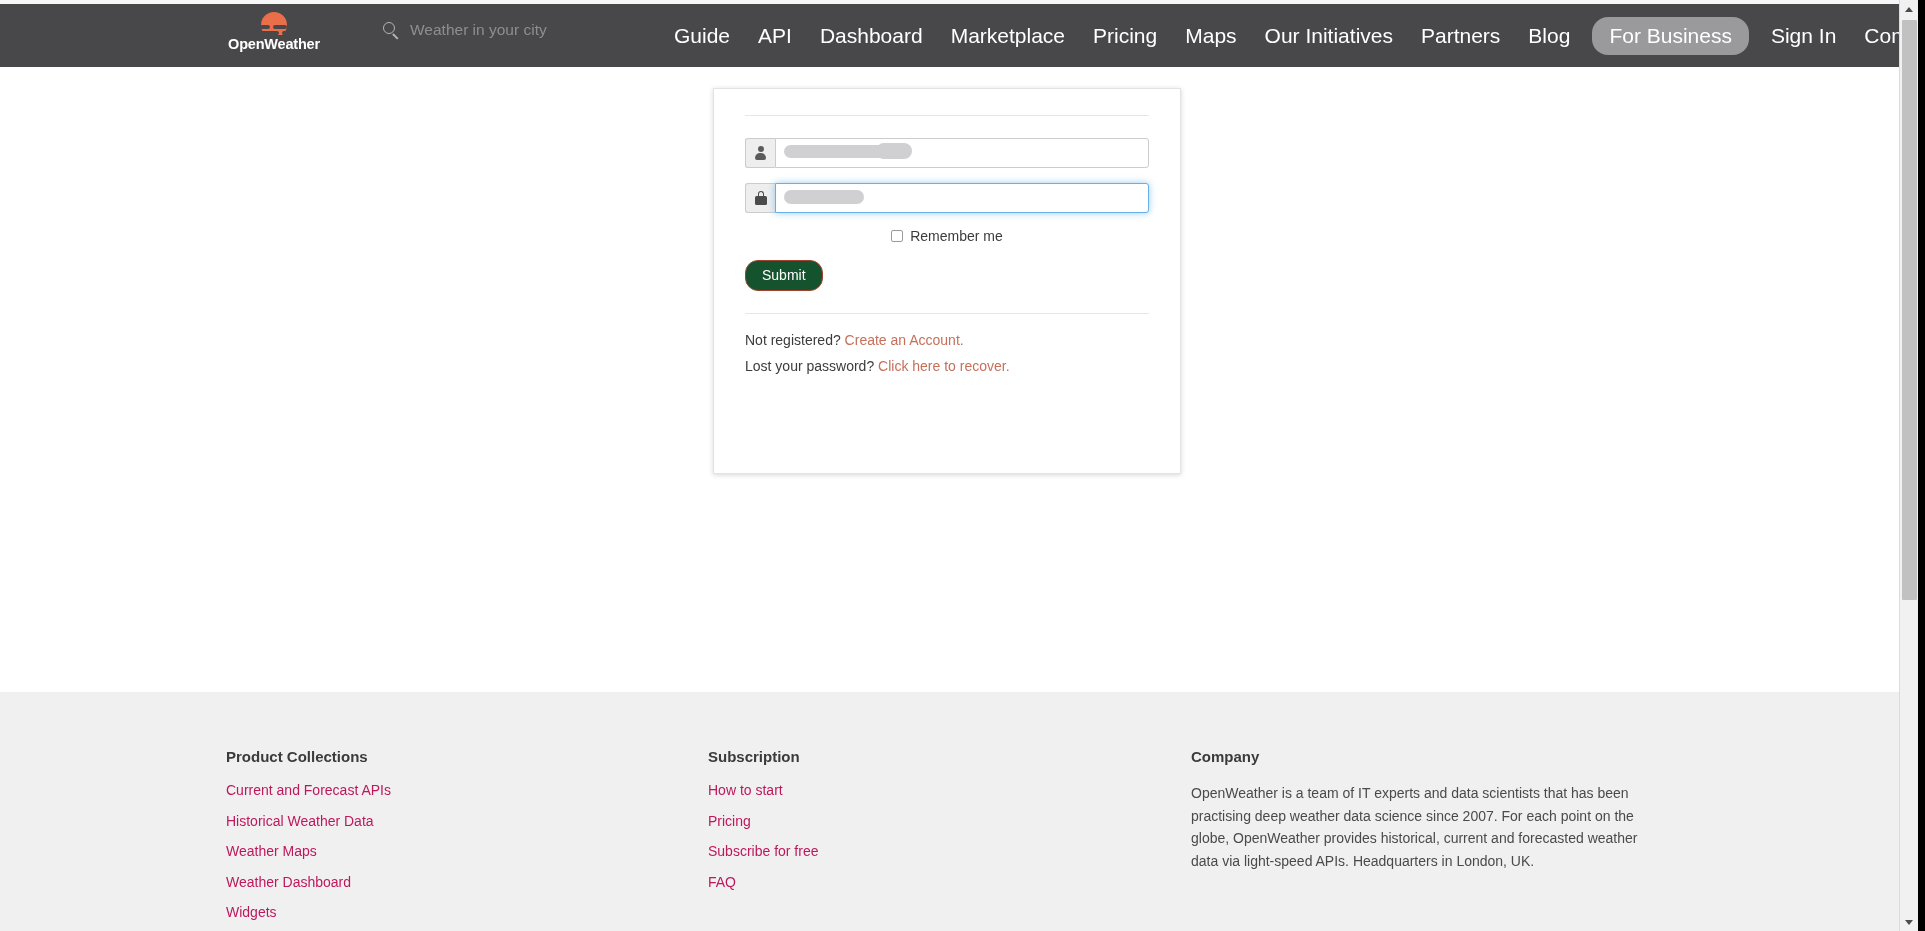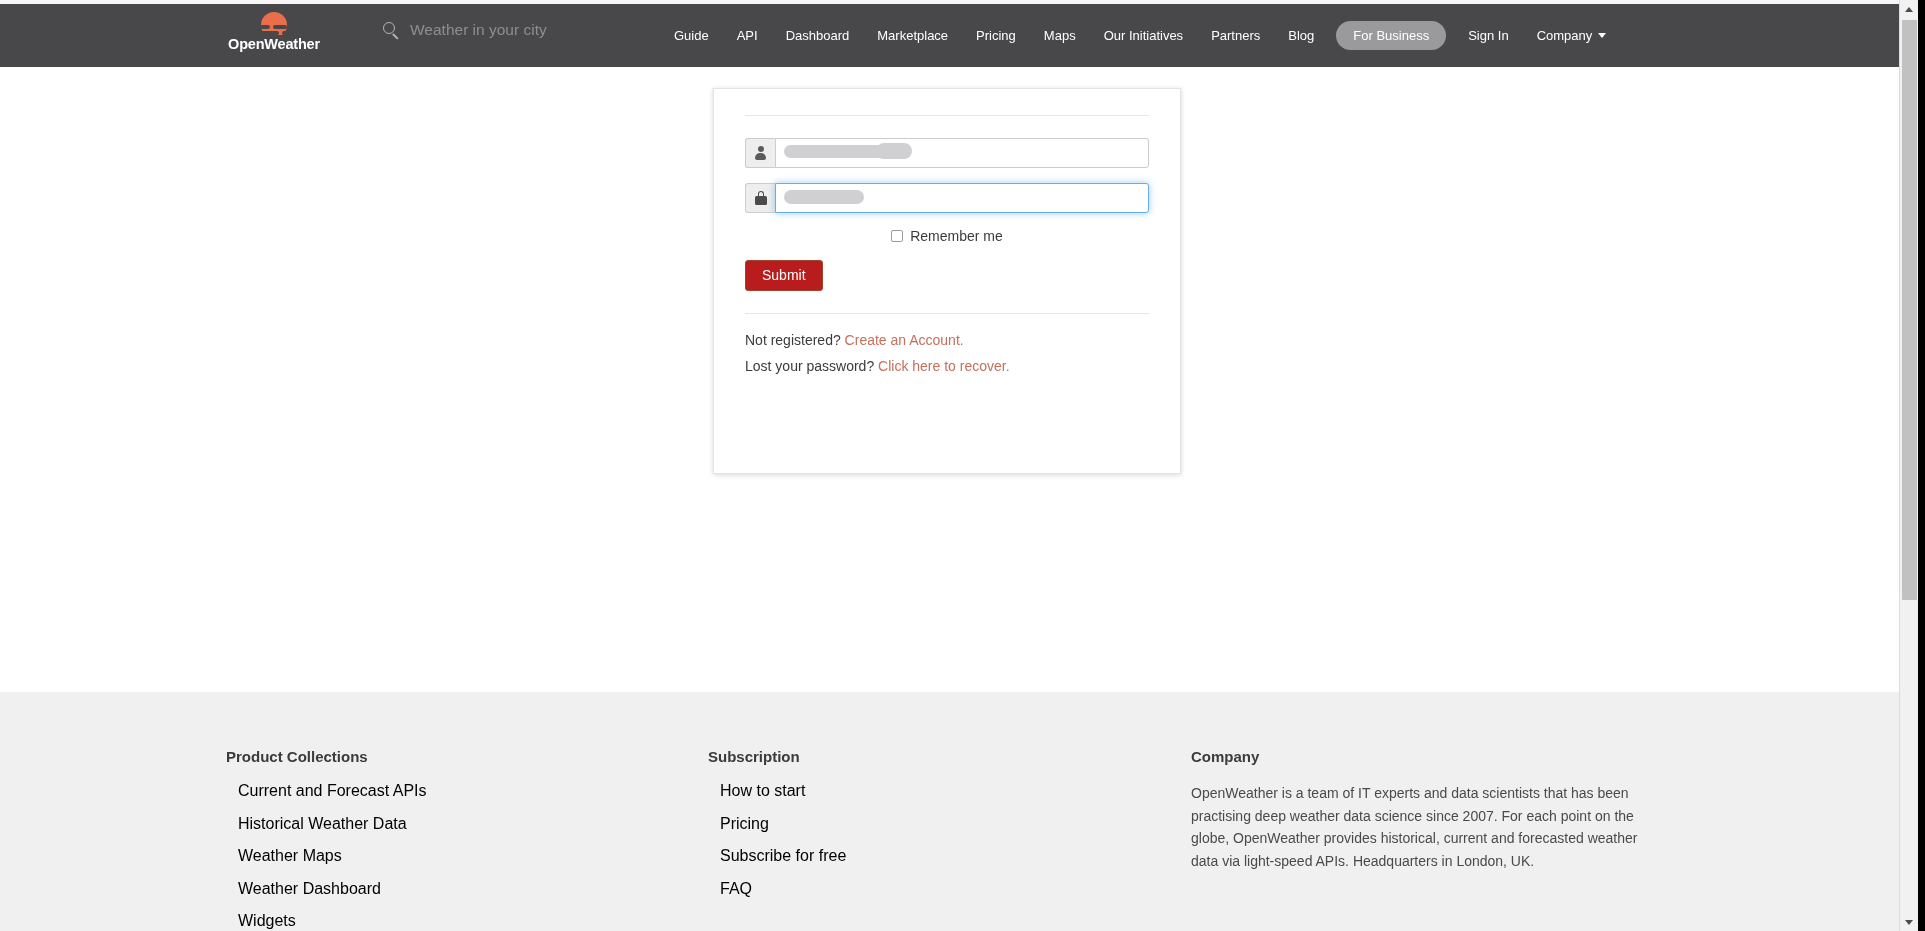--- a/index.html
+++ b/index.html
@@ -132,21 +132,21 @@
     position: absolute;
     left: 660px;
     top: 0;
     height: 63px;
     display: flex;
     align-items: center;
     gap: 0px;
   }
   .nav-item {
     color: #ffffff;
-    font-size: 13px;
+    font-size: 21px;
     padding: 6px 14px;
     white-space: nowrap;
     cursor: pointer;
     text-decoration: none;
   }
   .nav-item.pill {
     background: #9a9a9c;
     border-radius: 16px;
     padding: 7px 17px;
     margin: 0 8px;
@@ -274,25 +274,25 @@
     cursor: pointer;
   }
   .remember-label {
     font-size: 14px;
     color: #3b3b3b;
     cursor: pointer;
   }
 
   .submit-button {
     display: inline-block;
-    background: #b91c1c;
+    background: #14532d;
     color: #ffffff;
     font-size: 14px;
     border: 1px solid #a0422e;
-    border-radius: 3px;
+    border-radius: 13px;
     padding: 7px 16px;
     cursor: pointer;
     font-family: "Liberation Sans", sans-serif;
     line-height: 1.1;
   }
 
   .card-divider2 {
     height: 1px;
     background: #e6e6e6;
     margin: 22px 0 18px 0;
@@ -332,26 +332,25 @@
   .footer-col.c3 { left: 1191px; width: 460px; }
 
   .footer-heading {
     font-size: 15px;
     font-weight: bold;
     color: #3b3b3b;
     margin: 0 0 17px 0;
   }
   .footer-link {
     display: block;
-    font-size: 16px;
-    color: #000000;
+    font-size: 14px;
+    color: #be185d;
     text-decoration: none;
     margin-bottom: 14.5px;
     cursor: pointer;
-    margin-left: 12px;
   }
   .footer-text {
     font-size: 14px;
     color: #4a4a4a;
     line-height: 1.62;
     margin: 0;
   }
 
   
   .scrollbar {

